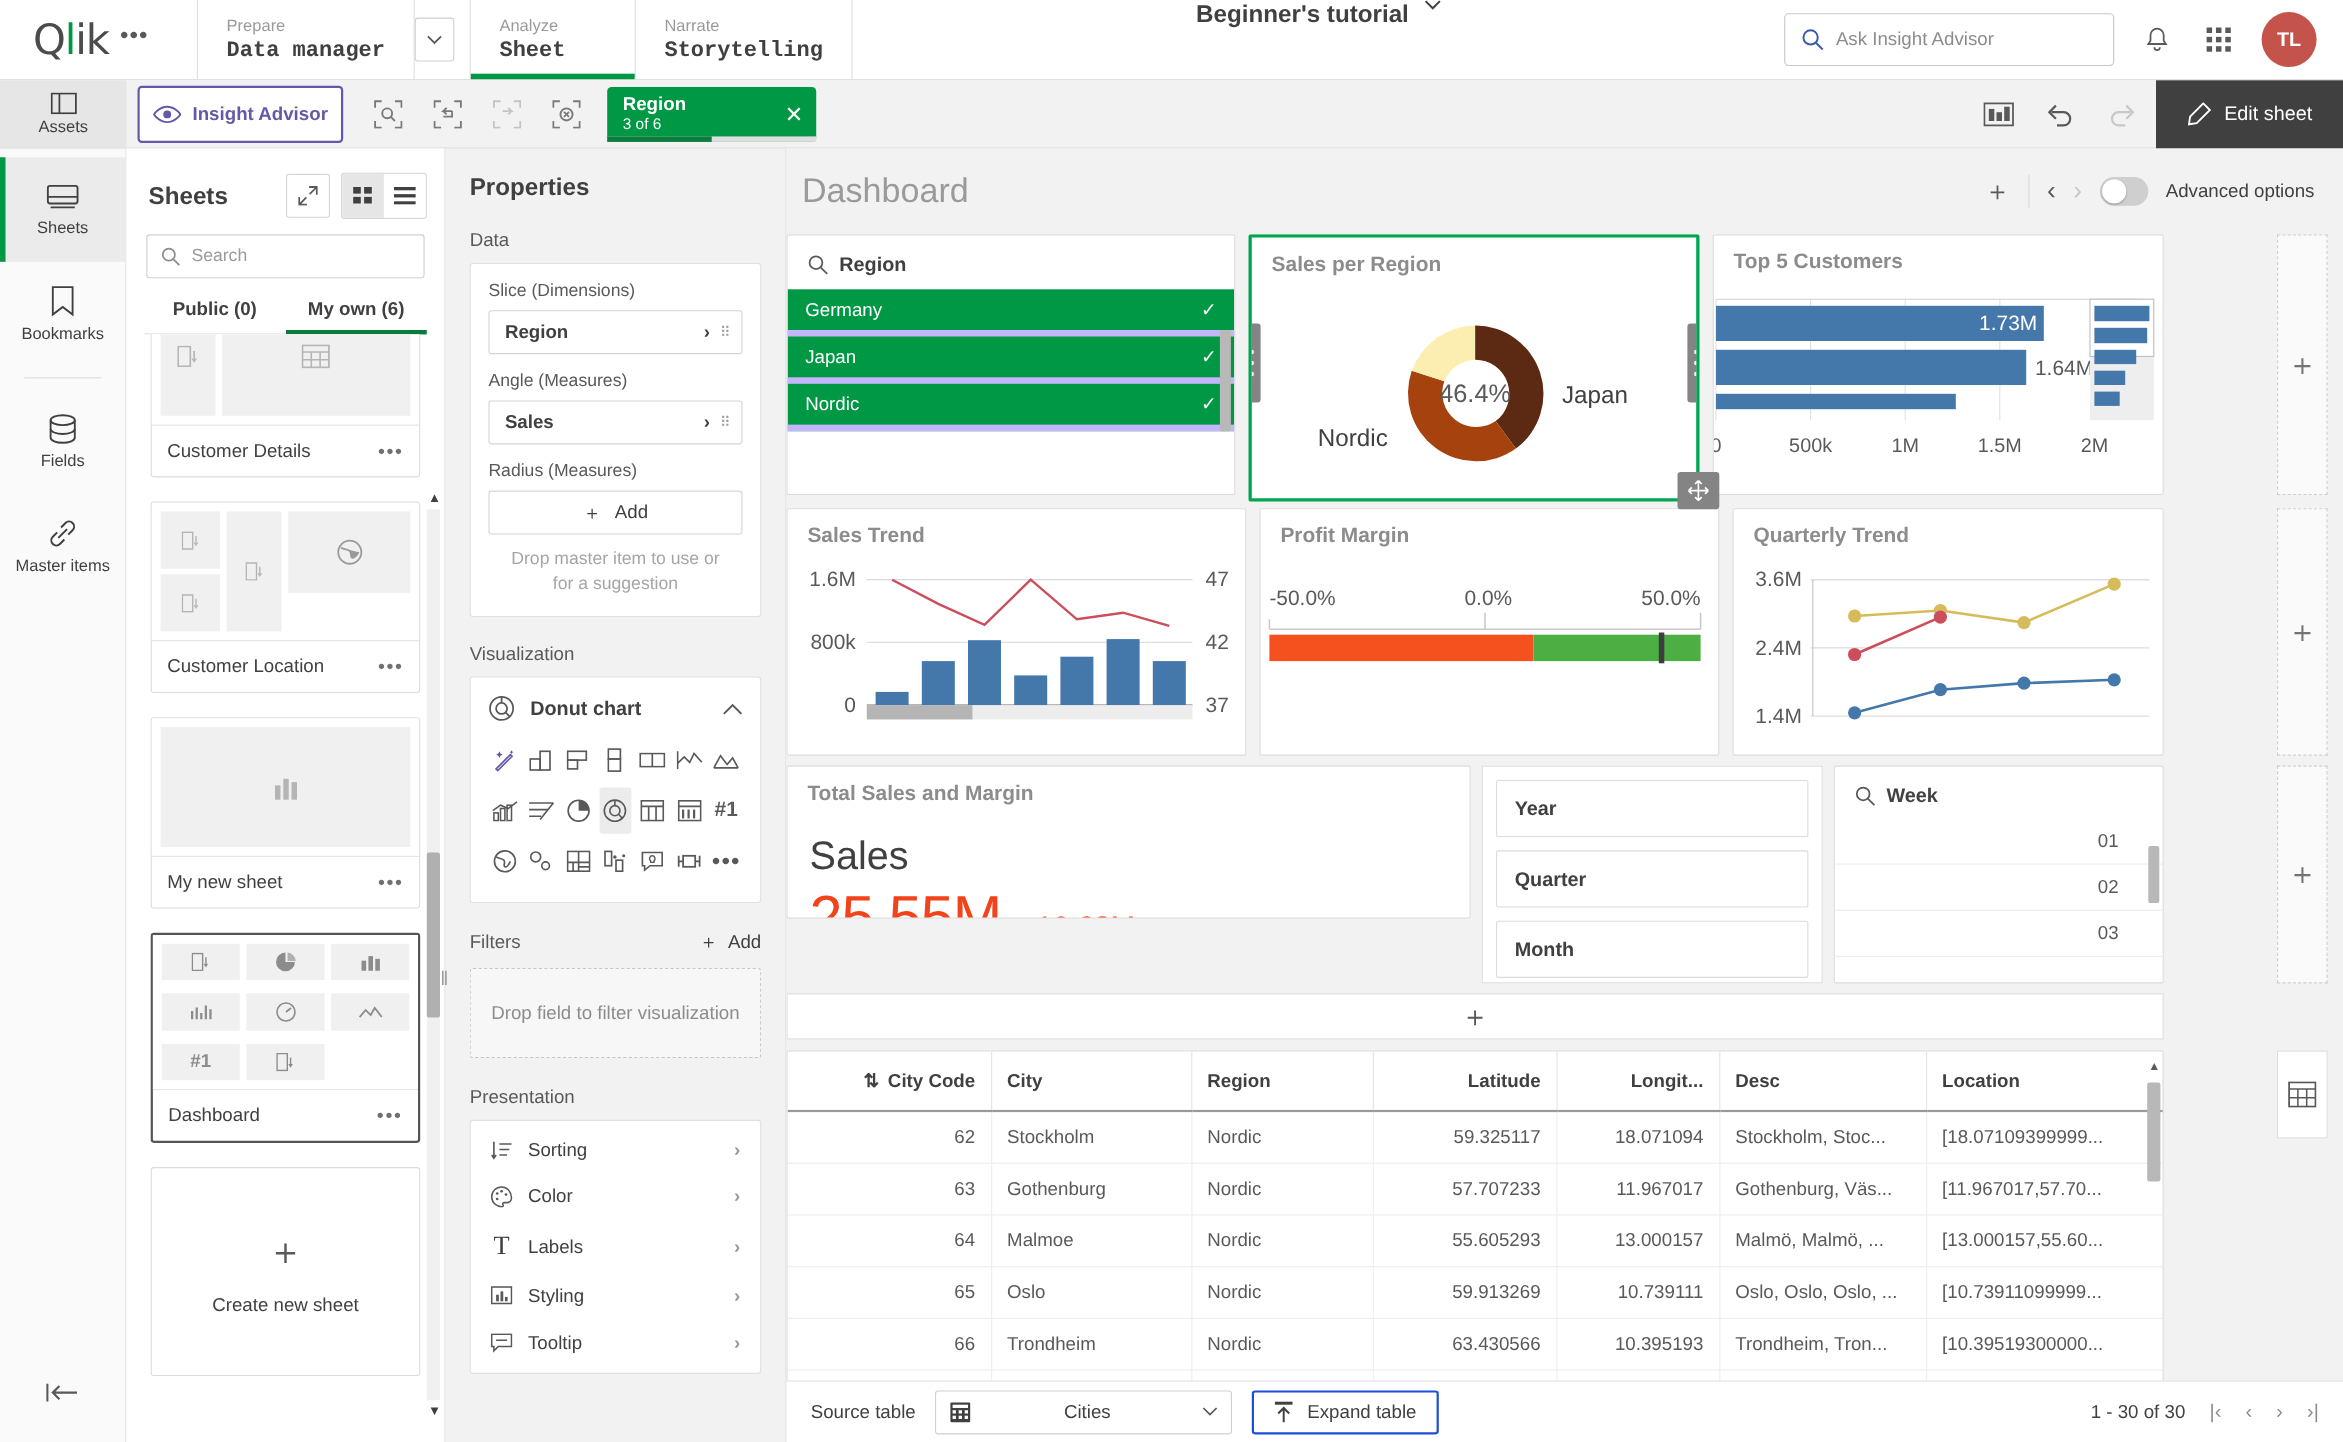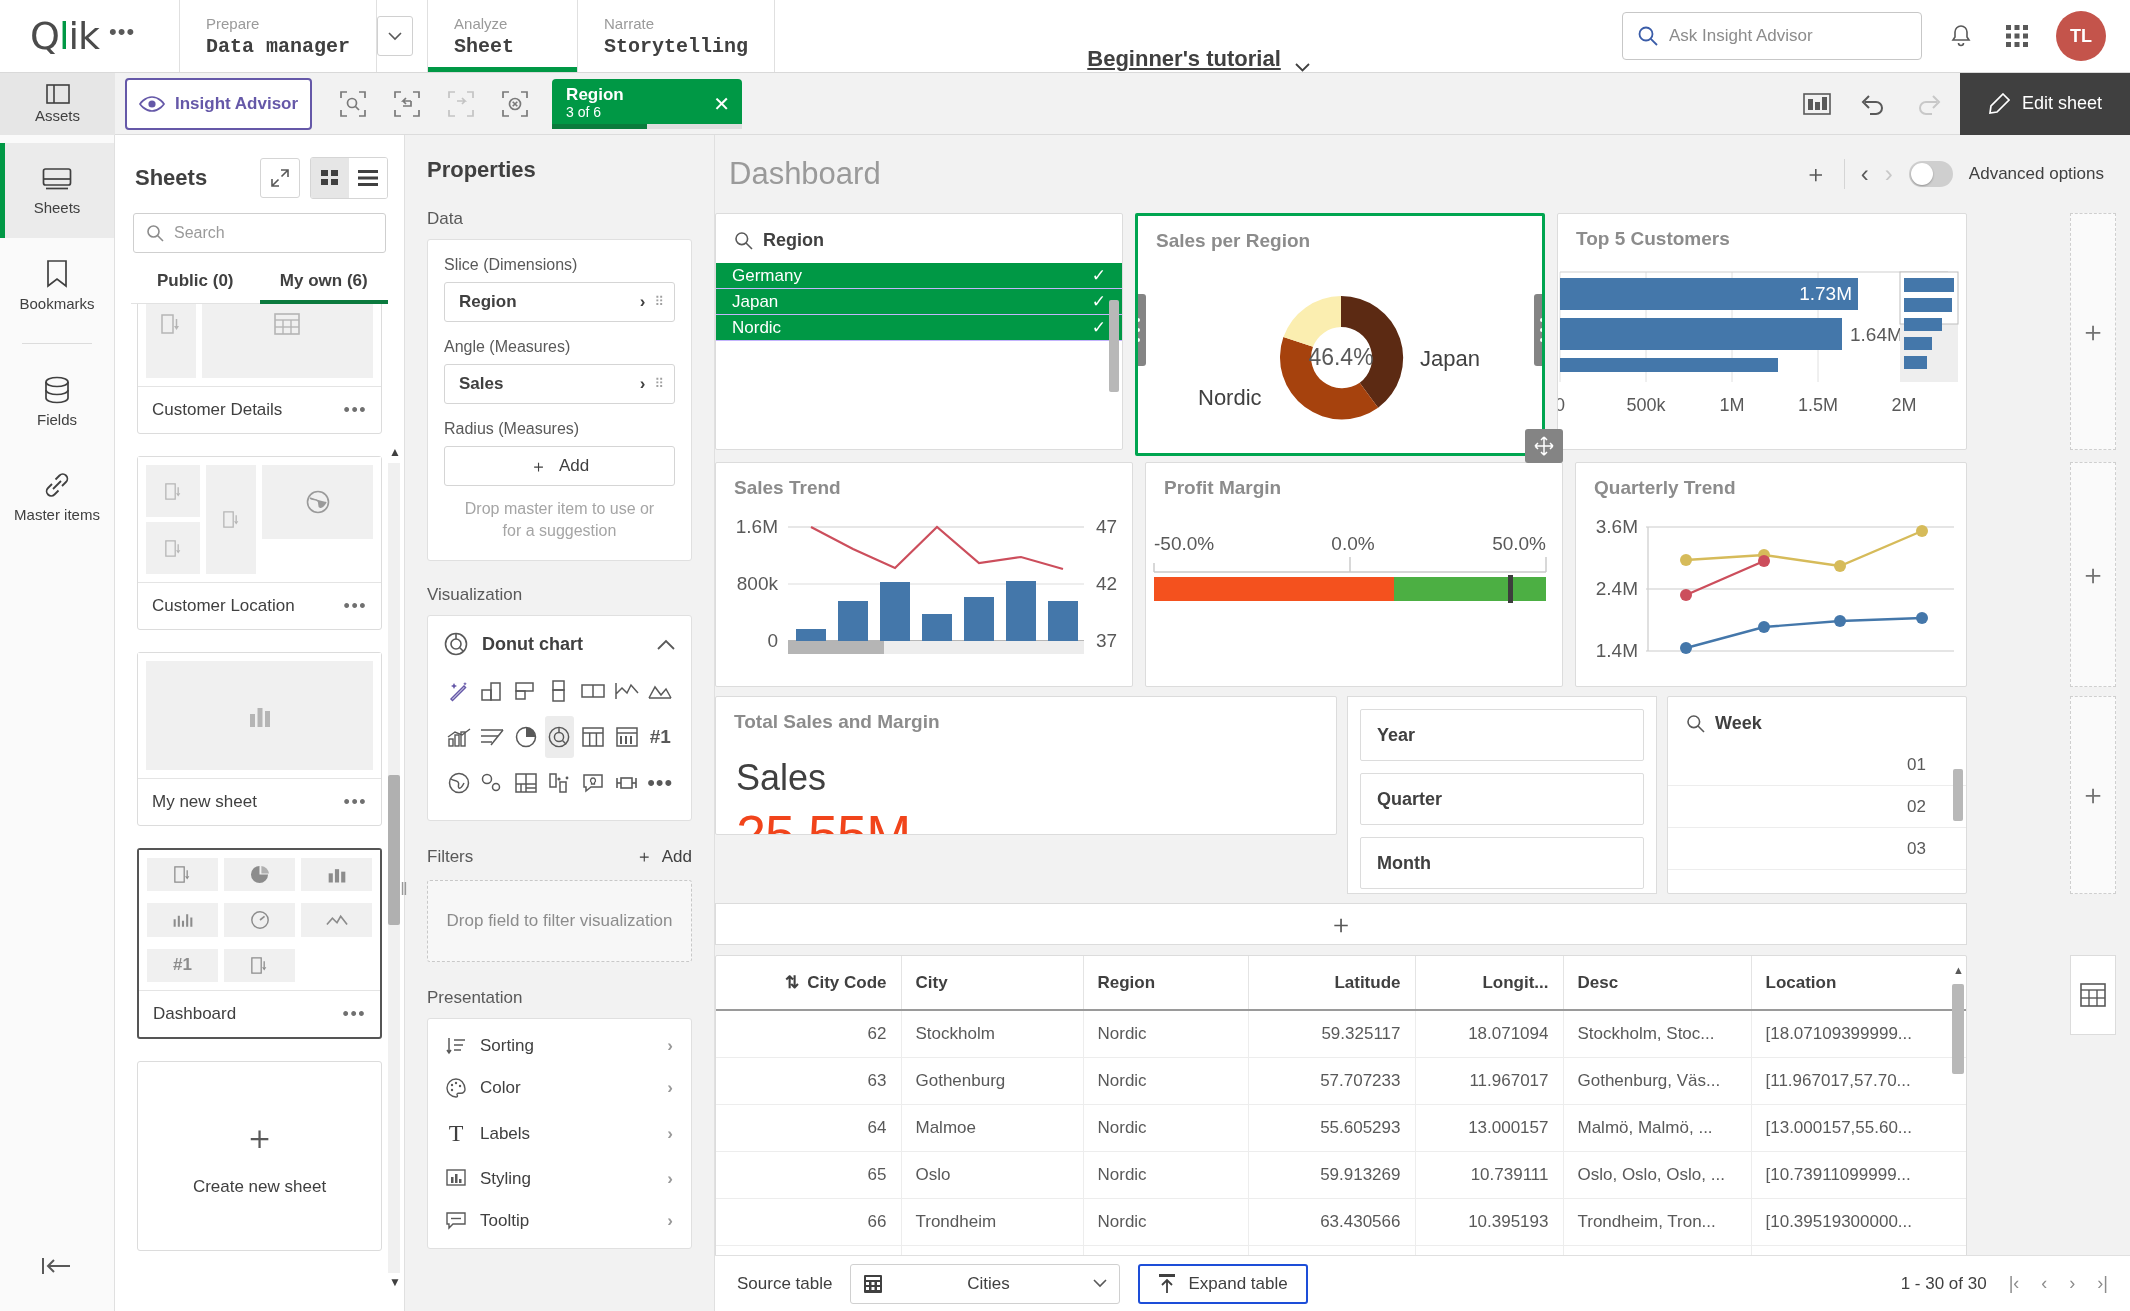--- a/index.html
+++ b/index.html
@@ -17,21 +17,21 @@
   .logo-zone { width:180px; display:flex; align-items:center; gap:10px; padding-left:30px; border-right:1px solid #e0e0e0; }
   .qlik-logo { font-size:38px; font-weight:400; letter-spacing:-1px; color:#4b4b4b; font-family:"DejaVu Sans", sans-serif; position:relative; }
   .qlik-logo .g { color:#009845; }
   .dots-btn { color:#595959; font-size:22px; letter-spacing:1px; line-height:10px; padding-bottom:8px; cursor:pointer;}
   .nav-sec { display:flex; flex-direction:column; justify-content:center; padding:0 26px; min-width:150px; border-right:1px solid #e0e0e0; position:relative; cursor:pointer;}
   .nav-sec .sub { font-size:15px; color:#9a9a9a; margin-bottom:3px; }
   .nav-sec .main { font-size:20px; color:#404040; font-weight:600;font-family:Liberation Mono, monospace; }
   .nav-sec.active:after { content:''; position:absolute; left:0; right:0; bottom:0; height:5px; background:#009845; }
   .nav-drop { display:flex; align-items:center; border-right:1px solid #e0e0e0; padding-right:14px;}
   .nav-drop .chev { width:36px; height:40px; border:1px solid #d0d0d0; border-radius:3px; display:flex; align-items:center; justify-content:center; font-size:14px; color:#595959; cursor:pointer;}
-  .app-title { flex:1; display:flex; align-items:flex-end; justify-content:center; gap:14px; font-size:22px; font-weight:600; color:#404040; cursor:pointer;text-decoration:underline;}
+  .app-title { flex:1; display:flex; align-items:flex-start; justify-content:center; gap:14px; font-size:22px; font-weight:600; color:#404040; cursor:pointer;}
   .app-title .cd { font-size:14px; }
   .top-right { display:flex; align-items:center; gap:22px; padding-right:24px; }
   .search-pill { width:300px; height:48px; border:1px solid #c7c7c7; border-radius:4px; display:flex; align-items:center; gap:10px; padding:0 14px; color:#8c8c8c; font-size:17px;}
   .icon-btn { width:34px; height:34px; display:flex; align-items:center; justify-content:center; color:#595959; cursor:pointer;}
   .avatar { width:50px; height:50px; border-radius:50%; background:#c4544b; color:#fff; display:flex; align-items:center; justify-content:center; font-size:18px; font-weight:600; cursor:pointer;}
 
   
   .toolbar2 { height:62px; min-height:62px; display:flex; align-items:center; background:#f2f2f2; border-bottom:1px solid #dcdcdc; position:relative;}
   .assets-btn { width:115px; height:62px; background:#e6e6e6; display:flex; flex-direction:column; align-items:center; justify-content:center; gap:3px; font-size:15px; color:#404040; cursor:pointer;}
   .ia-btn { height:52px; margin-left:10px; border:2px solid #6558a8; border-radius:4px; background:#fff; display:flex; align-items:center; gap:10px; padding:0 12px; color:#6558a8; font-weight:600; font-size:17px; cursor:pointer;}
@@ -127,21 +127,21 @@
   .adv-lbl { font-size:17px; color:#404040;}
 
   .grid { flex:1; padding:0 14px 0 14px; position:relative; overflow:hidden;}
   .obj { position:absolute; background:#fff; border:1px solid #dcdcdc; border-radius:2px; overflow:hidden;}
   .obj.selected { border:3px solid #00a550; }
   .obj-title { font-size:19px; font-weight:600; color:#8c8c8c; padding:14px 18px 6px 18px;}
 
   
   .rf-head { display:flex; align-items:center; gap:10px; padding:16px 18px 12px 18px;}
   .rf-head .tx { font-size:18px; font-weight:600; color:#404040;}
-  .rf-item { height:26px; display:flex; align-items:center; padding:0 16px; font-size:17px; border-bottom:1px solid #c4b5fd; cursor:pointer;gap:20px;}
+  .rf-item { height:43px; display:flex; align-items:center; padding:0 16px; font-size:17px; border-bottom:6px solid #c4b5fd; cursor:pointer;gap:20px;}
   .rf-item.sel { background:#009845; color:#fff; }
   .rf-item .nm { flex:1; }
   .rf-scroll { position:absolute; right:3px; width:10px; background:#b8b8b8; border-radius:2px;}
 
   
   .grip-bar { position:absolute; width:16px; height:72px; background:#848484; border-radius:3px; display:flex; flex-direction:column; align-items:center; justify-content:center; gap:6px; z-index:5; cursor:pointer;}
   .grip-bar i { width:4px; height:4px; border-radius:50%; background:#fff; display:block;}
   .move-handle { position:absolute; width:38px; height:34px; background:#848484; border-radius:3px; display:flex; align-items:center; justify-content:center; color:#fff; z-index:6; cursor:move;}
 
   

